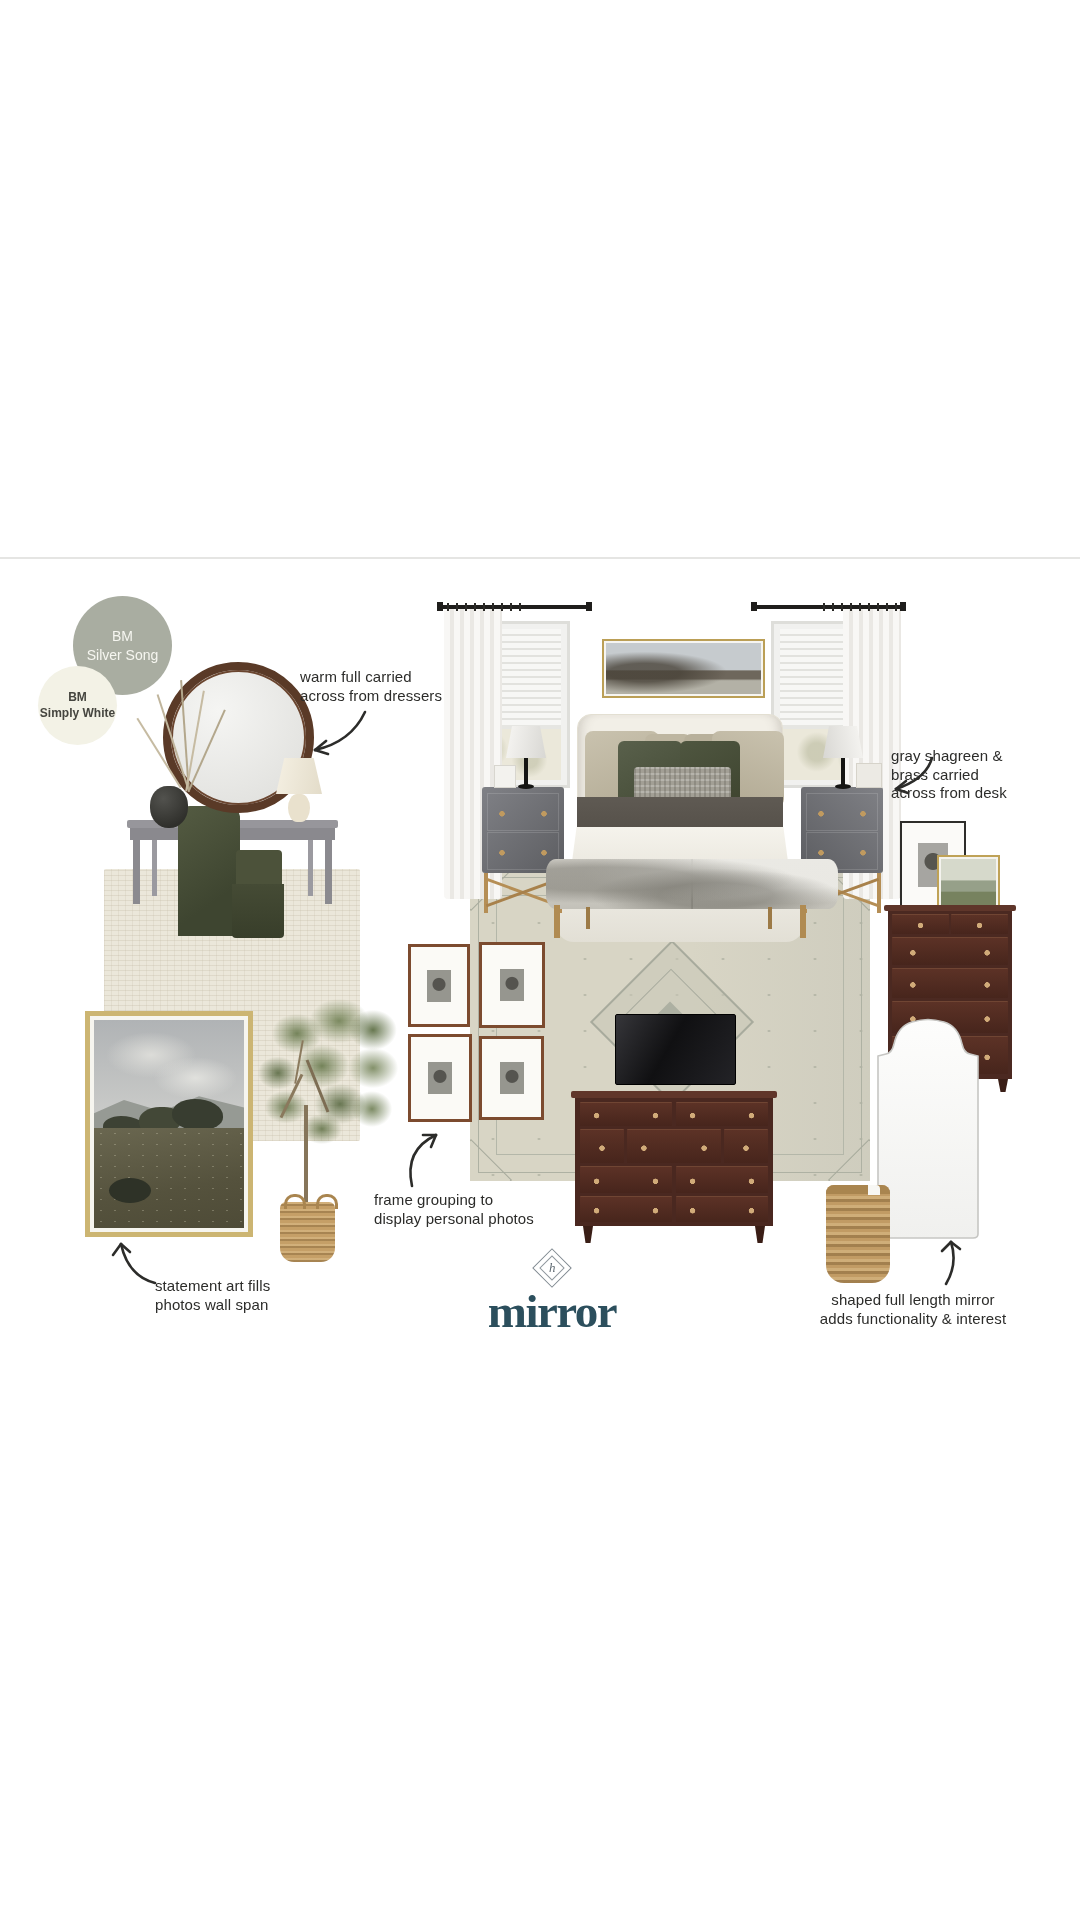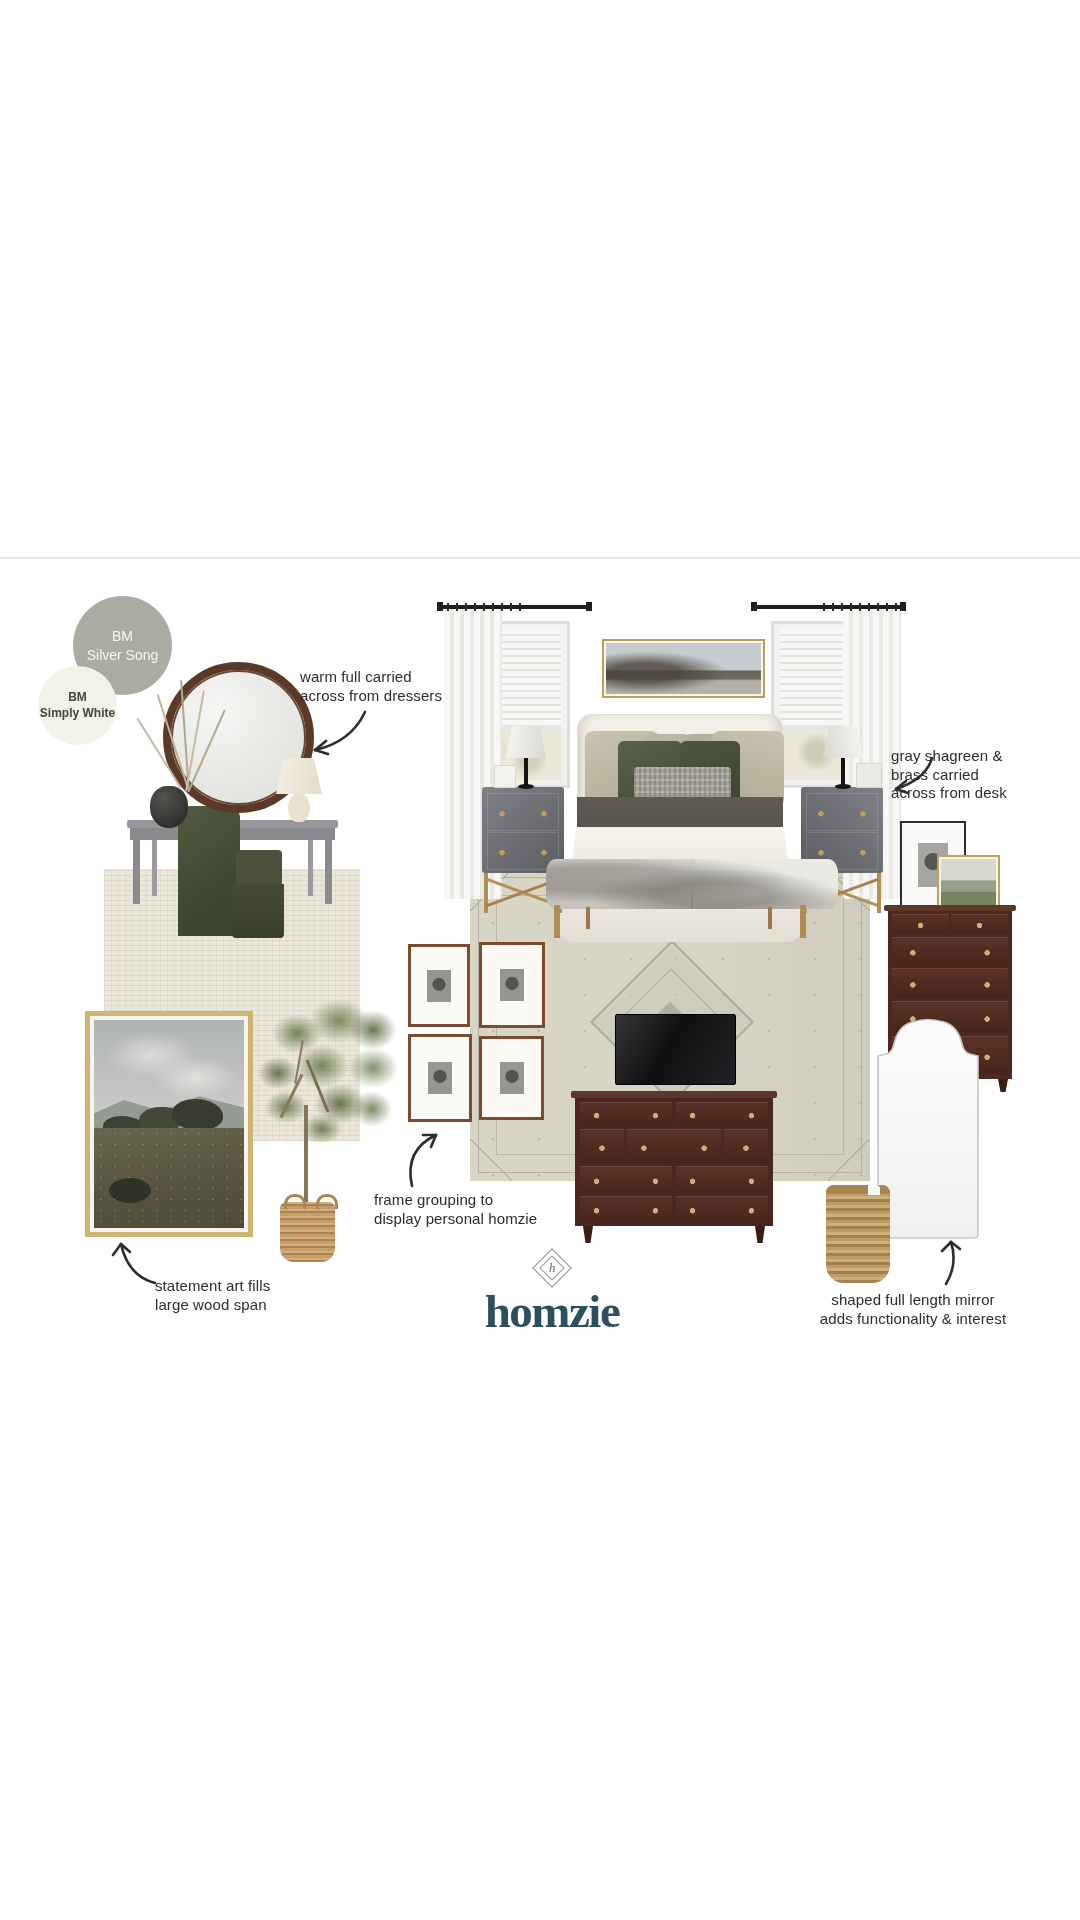--- a/index.html
+++ b/index.html
@@ -276,43 +276,43 @@
   <div class="note" style="left:891px;top:699px;width:150px;margin-top:48px;">gray shagreen &amp;
 brass carried
 across from desk</div>
   <svg class="arrow abs" style="left:888px;top:753px;" width="52" height="44" viewBox="0 0 52 44">
     <path d="M44,5 Q38,26 8,36"></path>
       <line x1="8" y1="36" x2="18" y2="28"></line>
       <line x1="8" y1="36" x2="20" y2="40"></line>
   </svg>
 
   <div class="note" style="left:374px;top:1191px;width:170px;">frame grouping to
-display personal homzie</div>
+display personal photos</div>
   <svg class="arrow abs" style="left:398px;top:1128px;" width="48" height="62" viewBox="0 0 48 62">
     <path d="M14,58 Q6,22 38,7"></path>
       <line x1="38" y1="7" x2="25" y2="7"></line>
       <line x1="38" y1="7" x2="33" y2="19"></line>
   </svg>
 
   <div class="note" style="left:155px;top:1277px;width:130px;">statement art fills
-large wood span</div>
+photos wall span</div>
   <svg class="arrow abs" style="left:108px;top:1238px;" width="52" height="50" viewBox="0 0 52 50">
     <path d="M47,45 Q20,38 13,6"></path>
       <line x1="13" y1="6" x2="5" y2="17"></line>
       <line x1="13" y1="6" x2="22" y2="14"></line>
   </svg>
 
   <div class="note" style="left:818px;top:1291px;width:190px;text-align:center;">shaped full length mirror
 adds functionality &amp; interest</div>
   <svg class="arrow abs" style="left:930px;top:1236px;" width="36" height="52" viewBox="0 0 36 52">
     <path d="M16,48 Q28,28 21,6"></path>
       <line x1="21" y1="6" x2="12" y2="15"></line>
       <line x1="21" y1="6" x2="30" y2="13"></line>
   </svg>
 
   <div class="abs" style="left:538px;top:1254px;width:28px;height:28px;border:1.5px solid #808a91;transform:rotate(45deg);box-sizing:border-box;">
     <div class="abs" style="left:4px;top:4px;right:4px;bottom:4px;border:1px solid #8f979d;display:flex;align-items:center;justify-content:center;">
       <span style="transform:rotate(-45deg);font-family:'Liberation Serif',serif;font-style:italic;font-size:13px;color:#5f6a72;">h</span>
     </div>
   </div>
-  <div class="abs" style="left:462px;top:1284px;width:180px;text-align:center;font-family:'Liberation Serif',serif;font-weight:700;font-size:47px;letter-spacing:-1.5px;color:#2c4f5d;">homzie</div>
+  <div class="abs" style="left:462px;top:1284px;width:180px;text-align:center;font-family:'Liberation Serif',serif;font-weight:700;font-size:47px;letter-spacing:-1.5px;color:#2c4f5d;">mirror</div>
 
 </div>
 
 </body></html>

